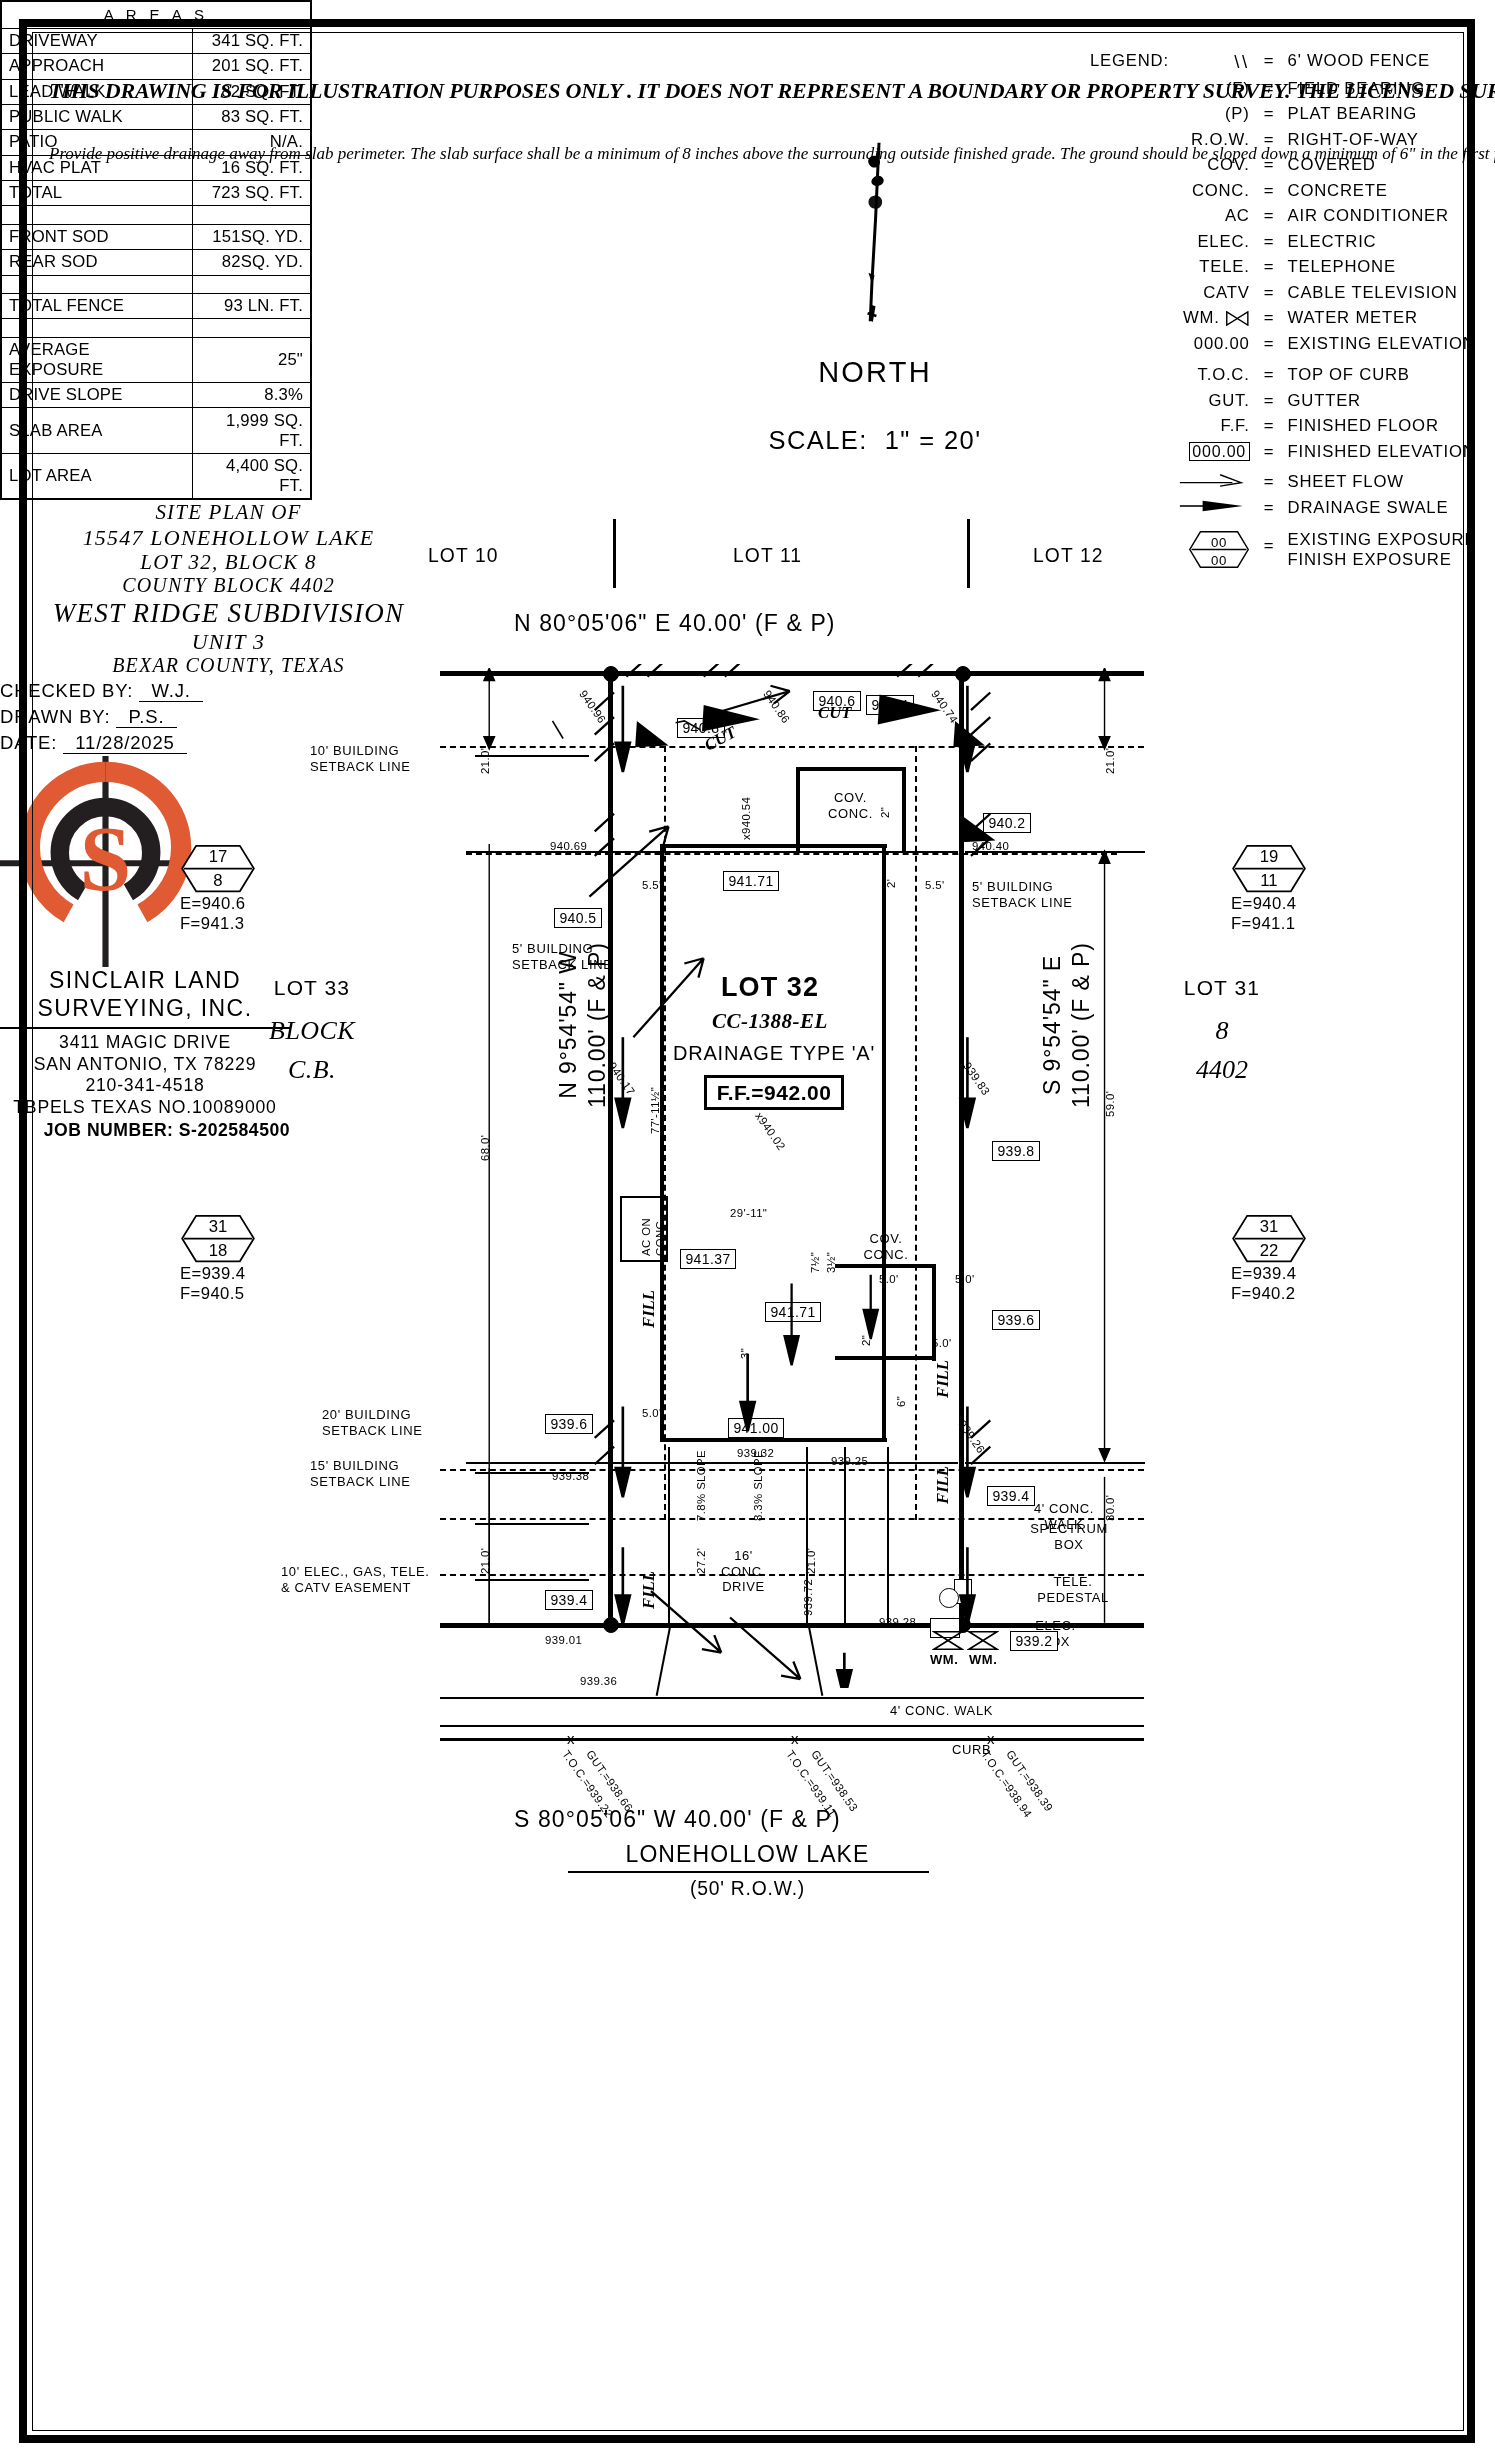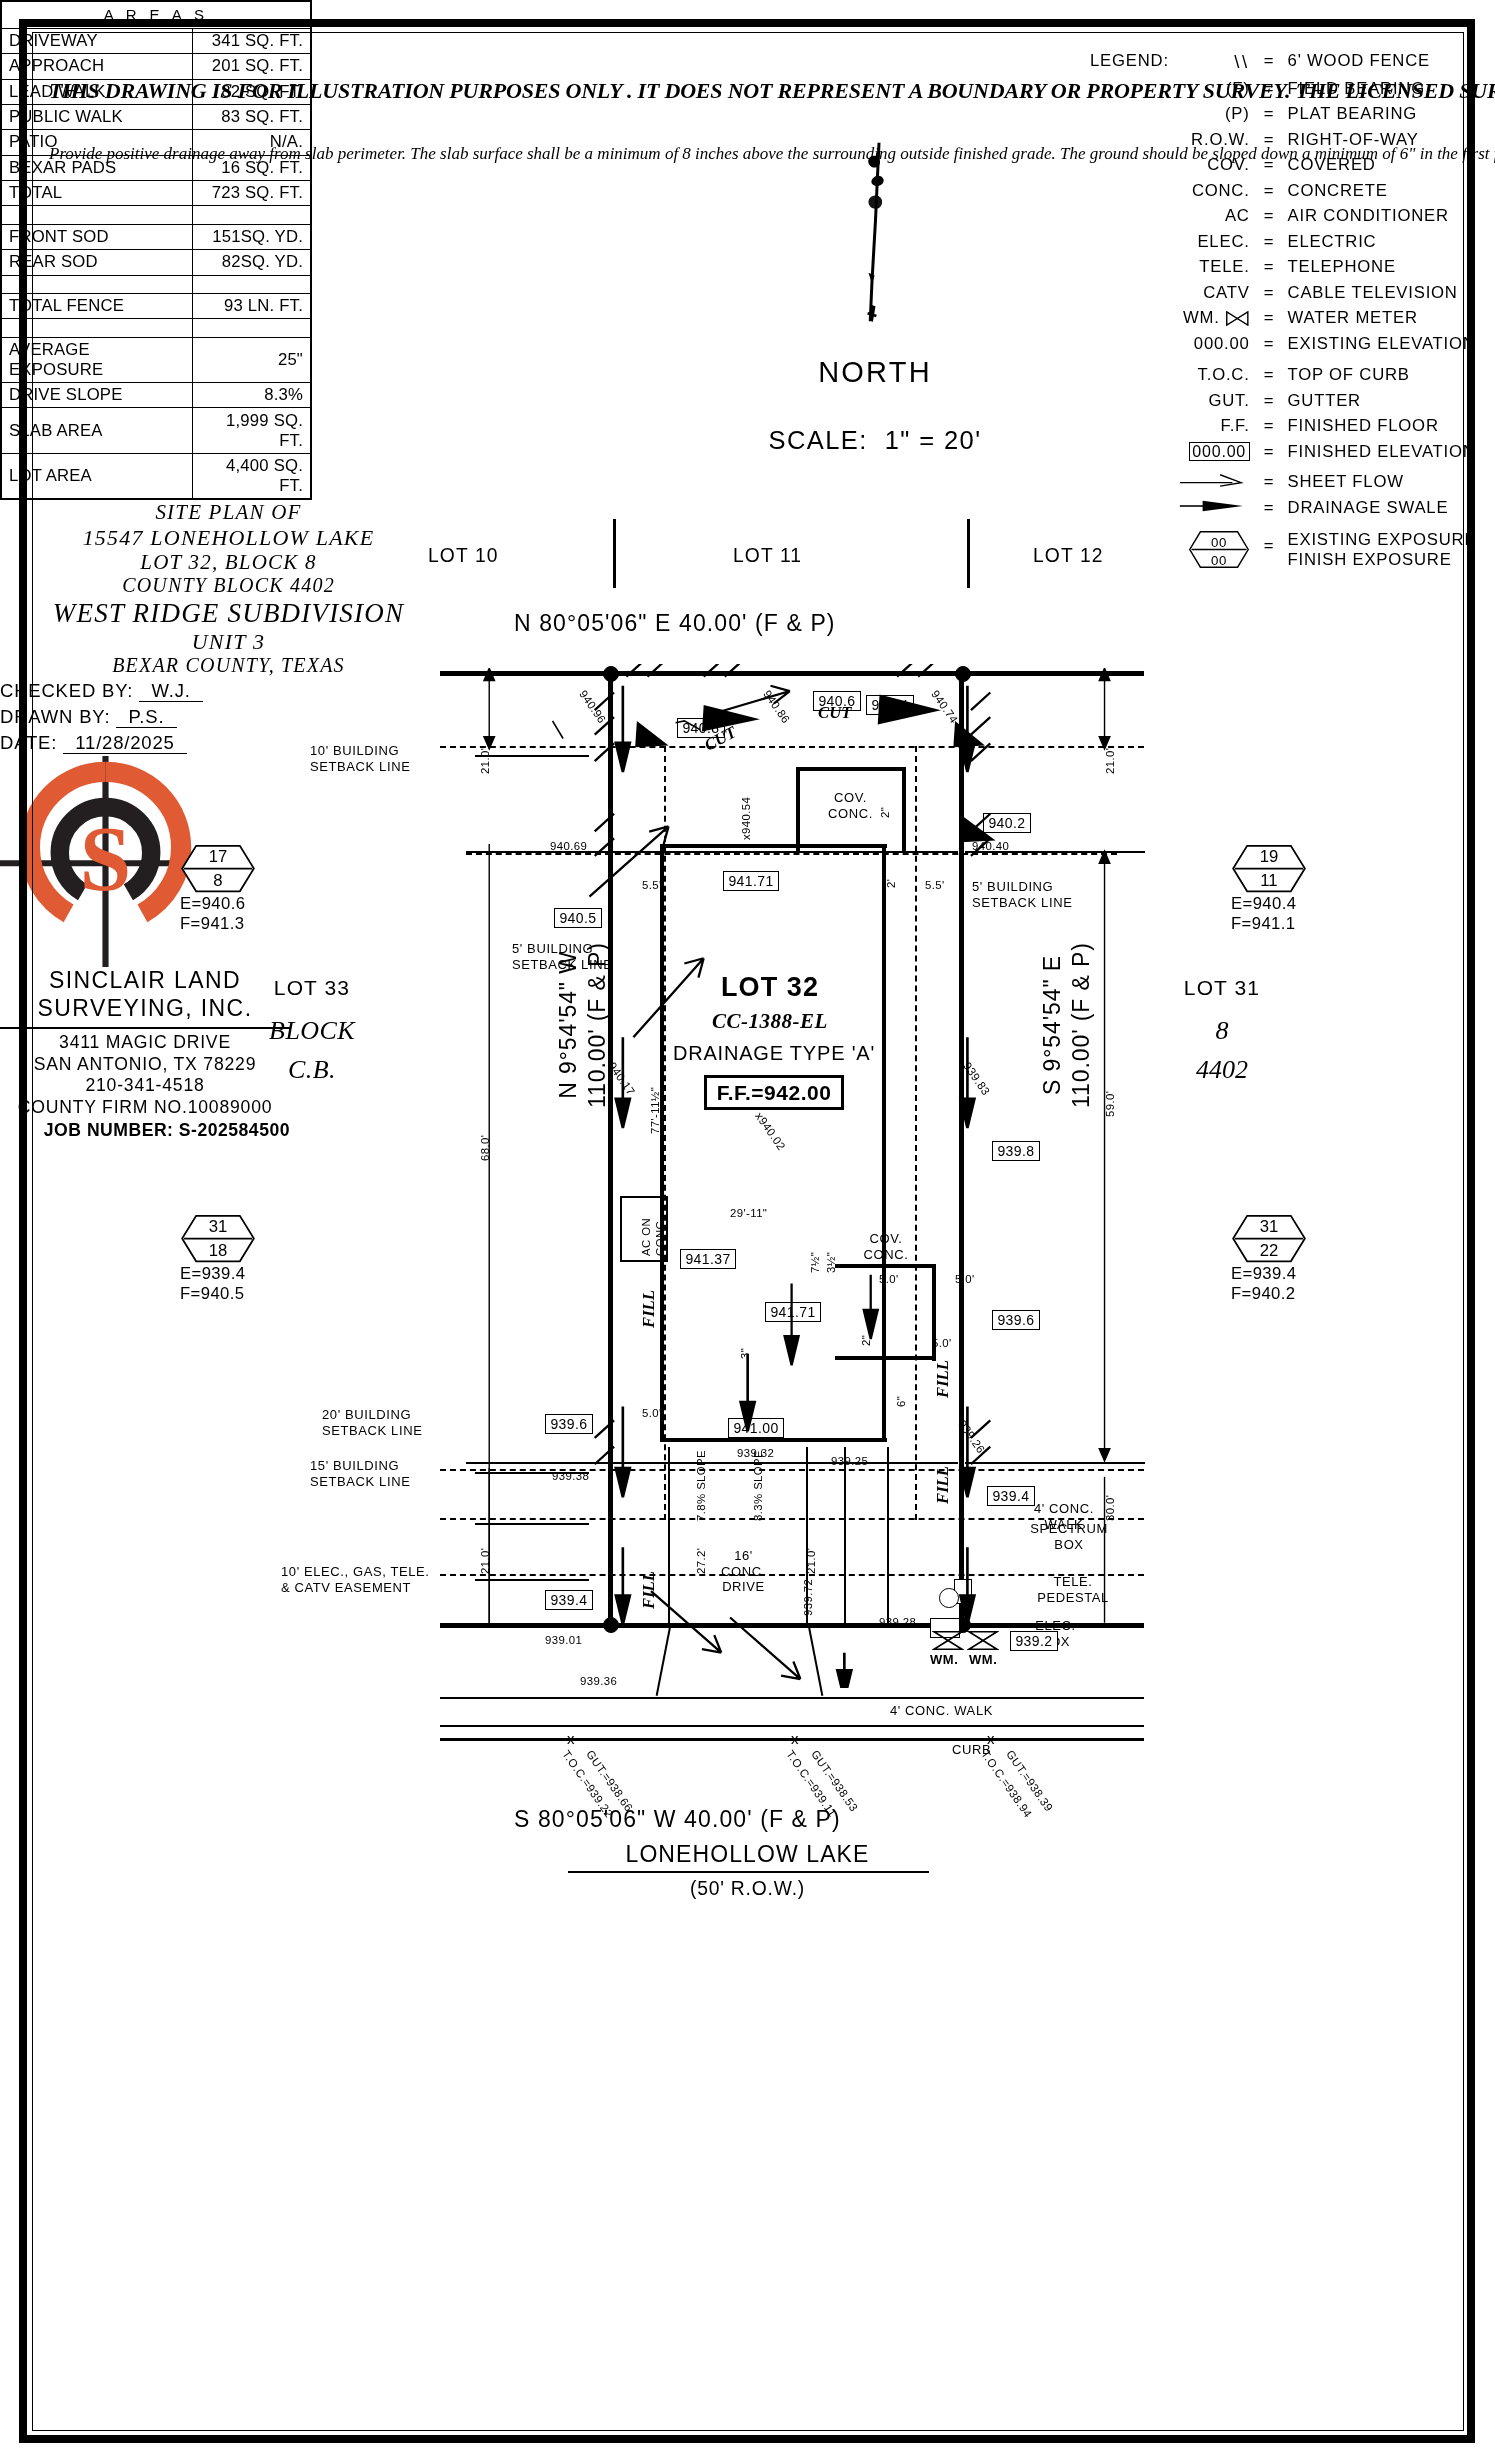--- a/index.html
+++ b/index.html
@@ -619,21 +619,21 @@
           </tr>
       <tr>
             <td class="k">PUBLIC WALK</td>
             <td class="v">83 SQ. FT.</td>
           </tr>
       <tr>
             <td class="k">PATIO</td>
             <td class="v">N/A.</td>
           </tr>
       <tr>
-            <td class="k">BEXAR PADS</td>
+            <td class="k">HVAC PLAT</td>
             <td class="v">16 SQ. FT.</td>
           </tr>
       <tr>
             <td class="k">TOTAL</td>
             <td class="v">723 SQ. FT.</td>
           </tr>
       <tr class="blank">
             <td class="k"></td>
             <td class="v"></td>
           </tr>
@@ -720,18 +720,18 @@
       <text x="120" y="152" font-size="106" font-weight="bold" text-anchor="middle" fill="#E05A33" font-family="Liberation Serif, serif">S</text>
     </svg>
   </div>
   <div id="company">
     <div class="cn">SINCLAIR LAND</div>
     <div class="cn">SURVEYING, INC.</div>
     <div class="rule"></div>
     <div class="ad">3411 MAGIC DRIVE</div>
     <div class="ad">SAN ANTONIO, TX 78229</div>
     <div class="ad">210-341-4518</div>
-    <div class="ad">COUNTY FIRM NO.10089000</div>
+    <div class="ad">TBPELS TEXAS NO.10089000</div>
     <div class="job">JOB NUMBER: S-202584500</div>
   </div>
 
 </div>
 
 
 </body></html>

